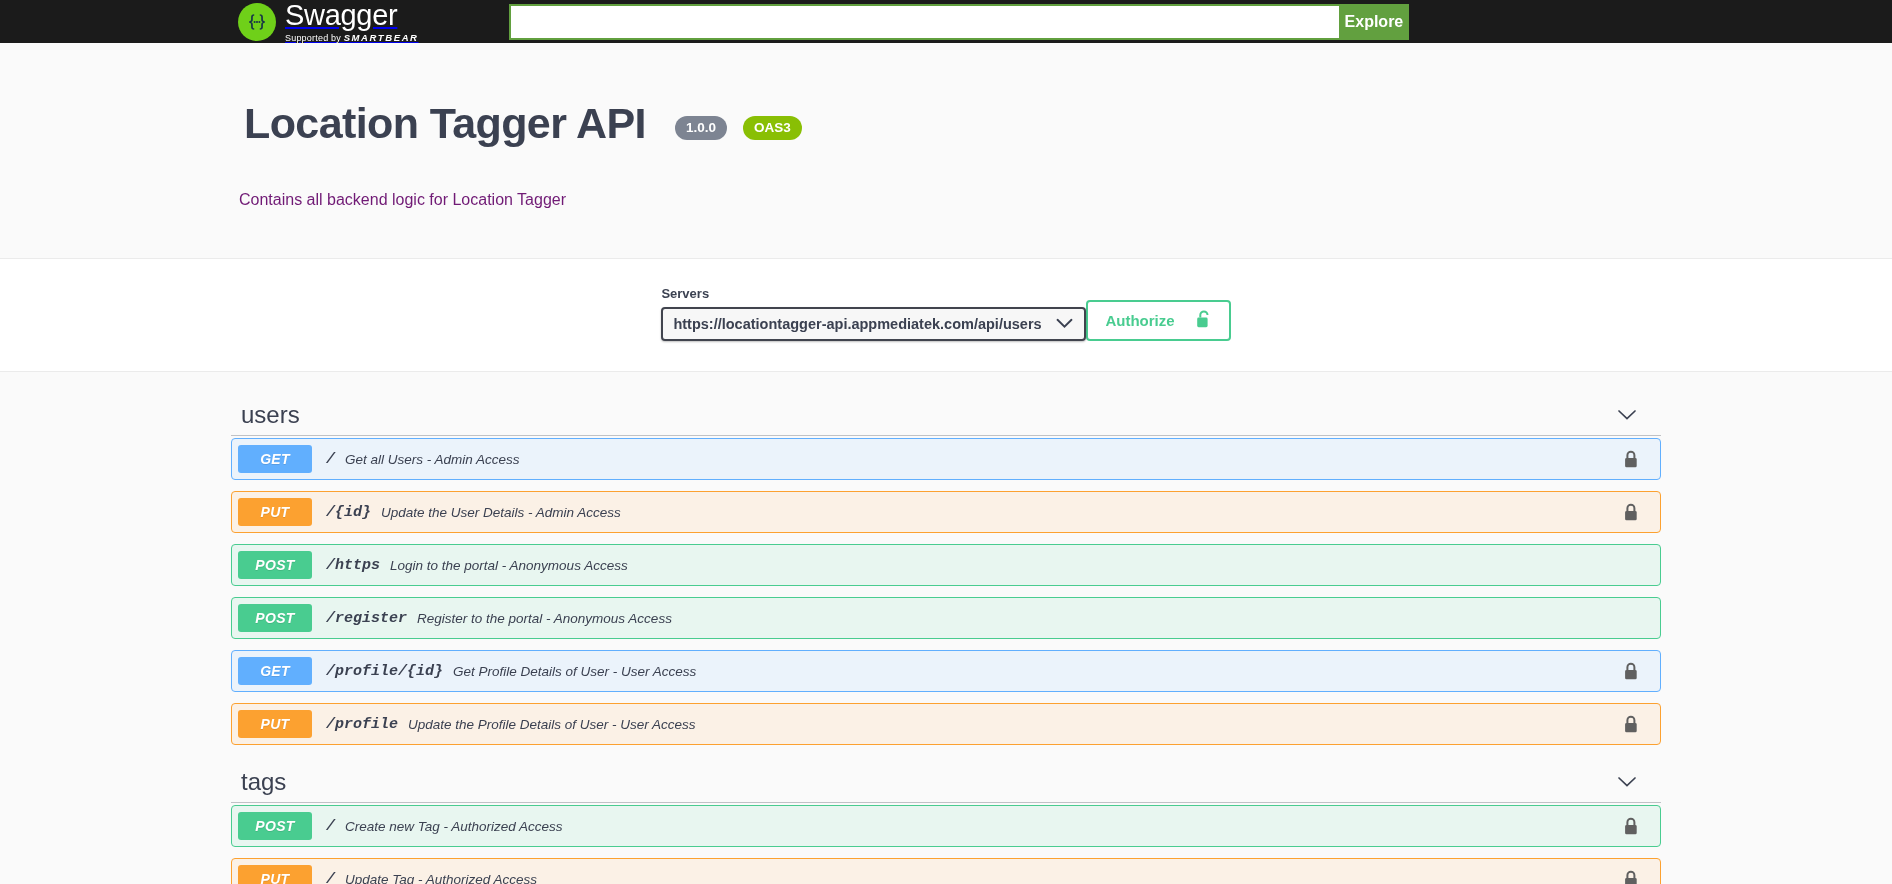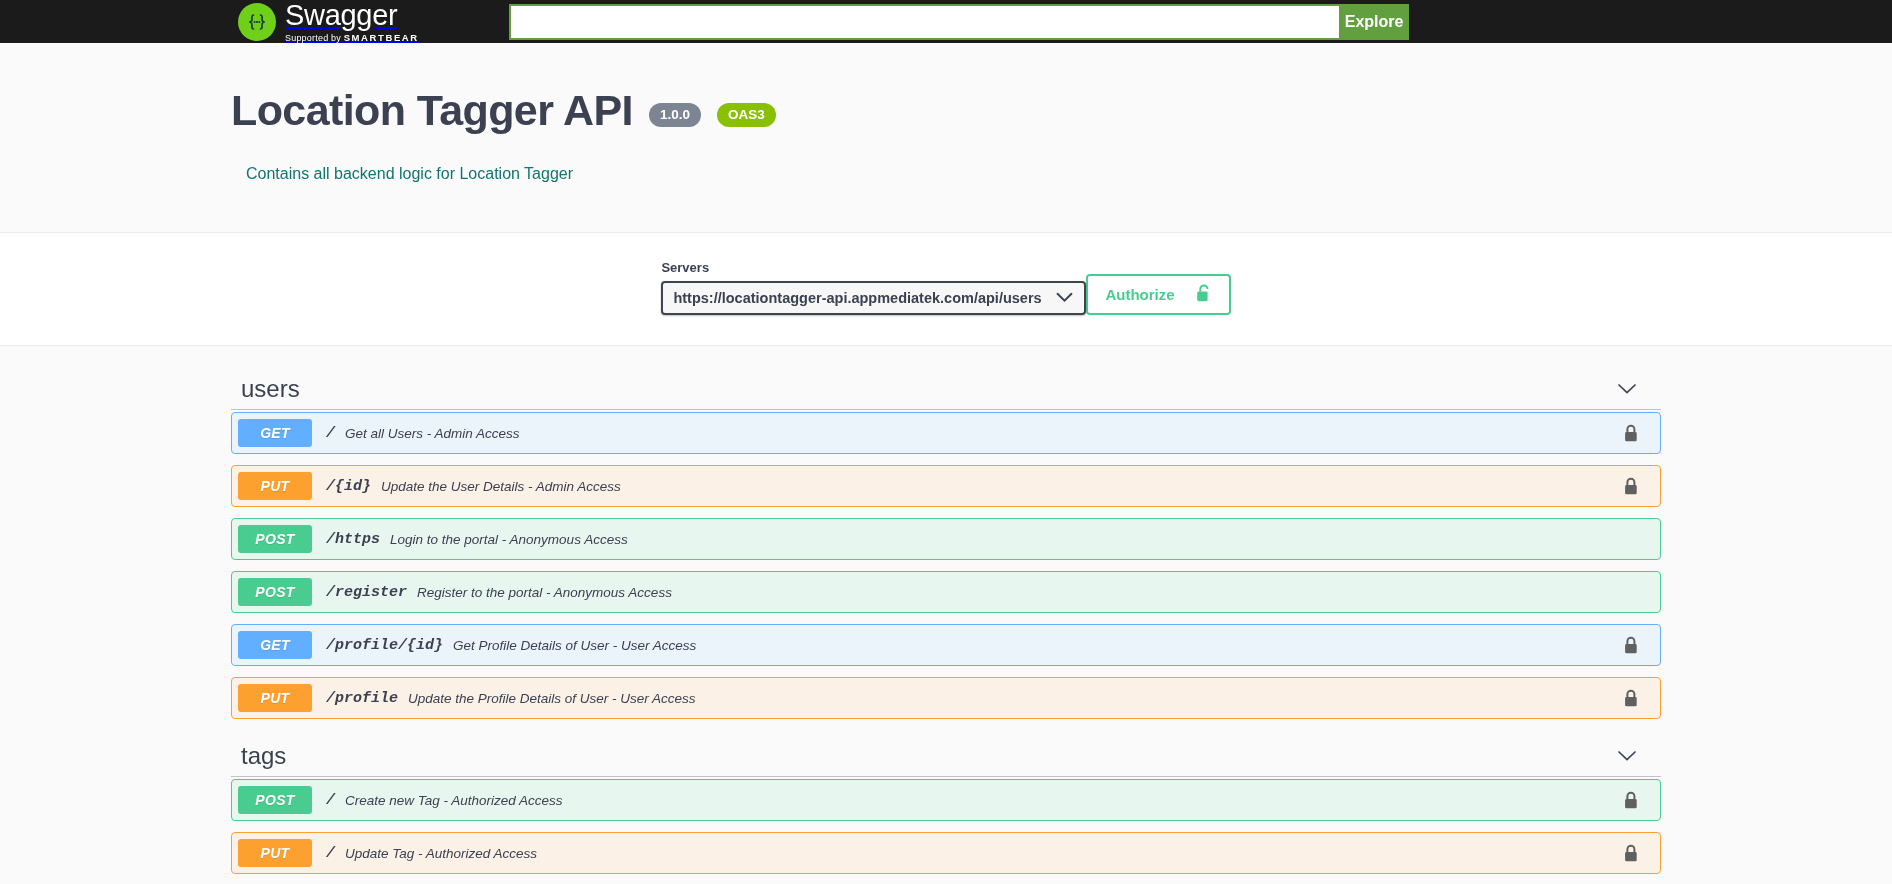--- a/index.html
+++ b/index.html
@@ -44,21 +44,21 @@
     font-size: 29px;
     font-weight: 400;
     letter-spacing: -0.3px;
   }
   .logo-sub {
     color: #ffffff;
     font-size: 9px;
     margin-top: 3px;
     letter-spacing: 0.2px;
   }
-  .logo-sub b { letter-spacing: 1.6px; font-weight: 700; font-size: 9.5px; }
+  .logo-sub b { letter-spacing: 1.6px; font-weight: 700; font-size: 9.5px; font-style: italic; }
 
   .topbar-form {
     display: flex;
     align-items: stretch;
     margin-left: 90px;
     height: 36px;
     flex: 0 0 auto;
   }
   .topbar-input {
     width: 830px;
@@ -98,21 +98,21 @@
   }
   .api-title-row {
     display: flex;
     align-items: center;
     gap: 16px;
   }
   .api-title {
     font-size: 43px;
     font-weight: 700;
     color: #3b4151;
-    margin: 0;
+    margin: 13px;
     letter-spacing: -0.6px;
     line-height: 1.1;
   }
   .badge-version {
     background: #7d8492;
     color: #ffffff;
     font-size: 13.5px;
     font-weight: 700;
     padding: 4px 11px 5px;
     border-radius: 57px;
@@ -126,22 +126,22 @@
     font-size: 13.5px;
     font-weight: 700;
     padding: 4px 11px 5px;
     border-radius: 57px;
     display: inline-block;
     position: relative;
     top: 4px;
   }
   .api-desc {
     font-size: 16px;
-    color: #0f766e;
-    margin: 28px 0 0 15px;
+    color: #701a75;
+    margin: 28px 0 0 8px;
     line-height: 1.5;
   }
 
   
   .scheme-block {
     background: #ffffff;
     border-bottom: 1px solid #ebebeb;
     padding: 27px 0 30px 0;
   }
   .scheme-row {

